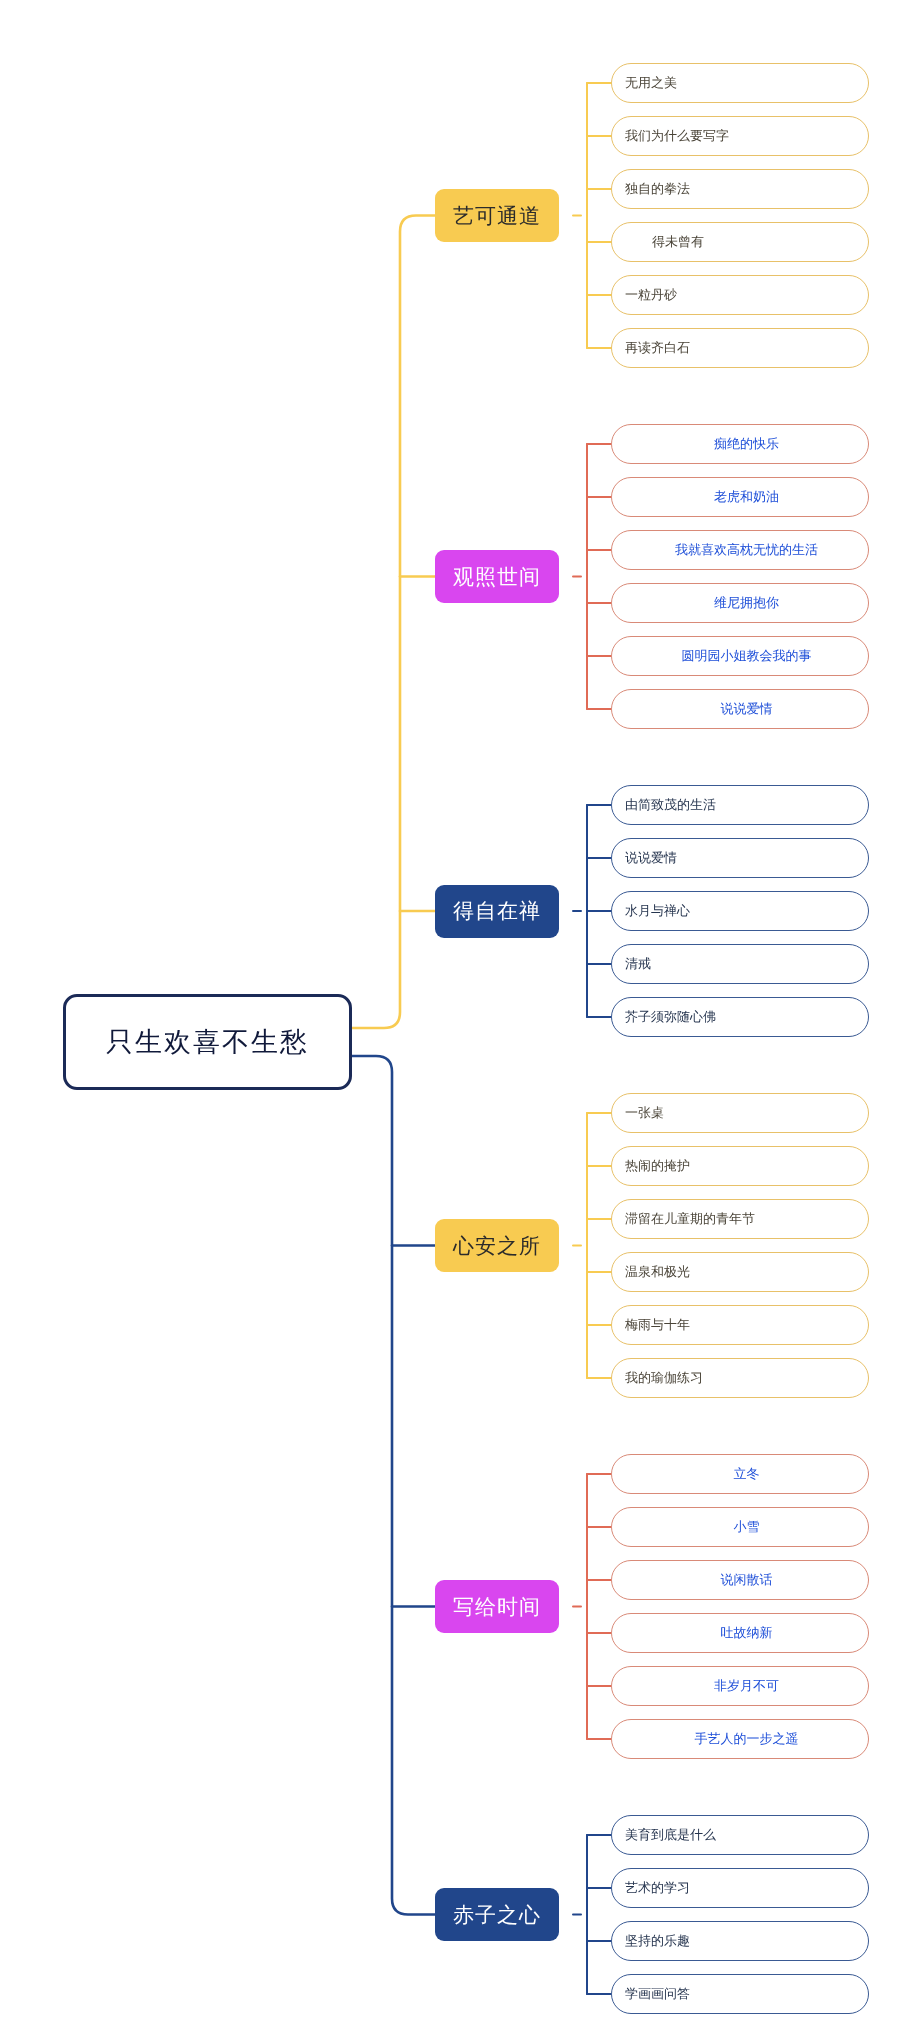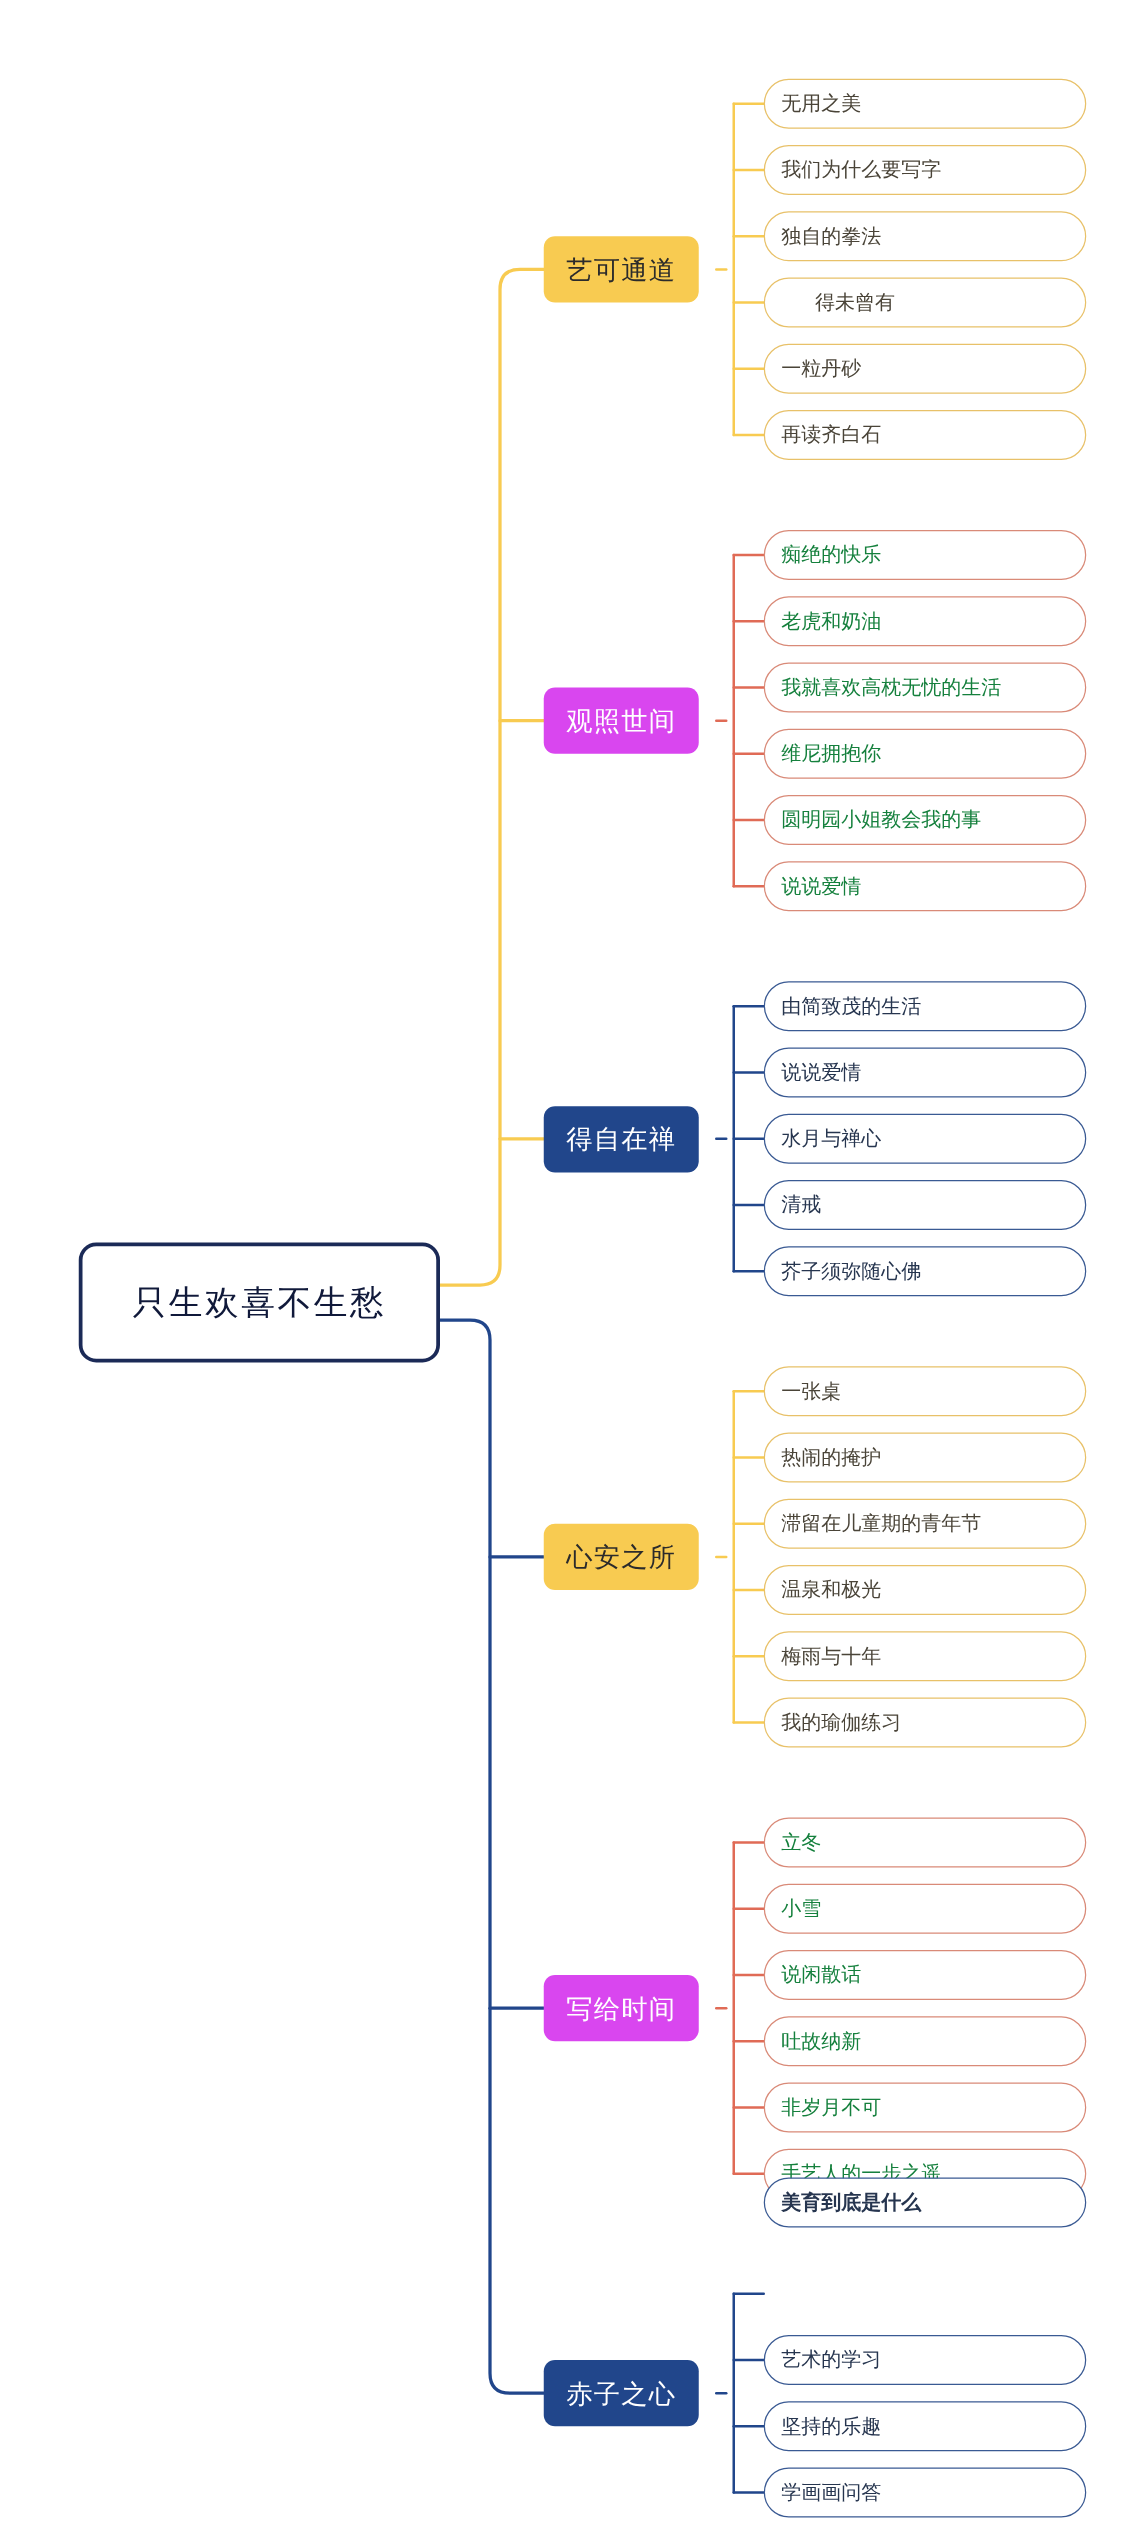--- a/index.html
+++ b/index.html
@@ -63,26 +63,26 @@
   .branch-coral  { background: #d946ef; color: #ffffff; }
   .branch-blue   { background: #21468B; color: #ffffff; }
 
   .leaf-node {
     left: 611px;
     height: 40px;
     border-radius: 20px;
     border: 1.6px solid #cccccc;
     background: #ffffff;
     padding-left: 13px;
-    font-size: 16px;
+    font-size: 13px;
     color: #333333;
     width: 258px;
   }
   .leaf-yellow { border-color: #E8C169; color: #4a4438; }
-  .leaf-coral  { border-color: #D98A78; color: #15803d; }
+  .leaf-coral  { border-color: #D98A78; color: #1d4ed8; justify-content: center; }
   .leaf-blue   { border-color: #3A5A93; color: #26354f; }
 
   
   .footer {
     position: absolute;
     left: 0;
     top: 1975px;
     width: 897px;
     text-align: center;
     font-size: 15px;
@@ -254,21 +254,21 @@
       </div>
       <div class="node leaf-node leaf-coral" style="top: 1666px;">
         <span>非岁月不可</span>
       </div>
       <div class="node leaf-node leaf-coral" style="top: 1719px;">
         <span>手艺人的一步之遥</span>
       </div>
       <div class="node branch-node branch-blue" style="top: 1888px;">
         <span>赤子之心</span>
       </div>
-      <div class="node leaf-node leaf-blue" style="top: 1742px; font-weight: bold;">
+      <div class="node leaf-node leaf-blue" style="top: 1815px;">
         <span>美育到底是什么</span>
       </div>
       <div class="node leaf-node leaf-blue" style="top: 1868px;">
         <span>艺术的学习</span>
       </div>
       <div class="node leaf-node leaf-blue" style="top: 1921px;">
         <span>坚持的乐趣</span>
       </div>
       <div class="node leaf-node leaf-blue" style="top: 1974px;">
         <span>学画画问答</span>

